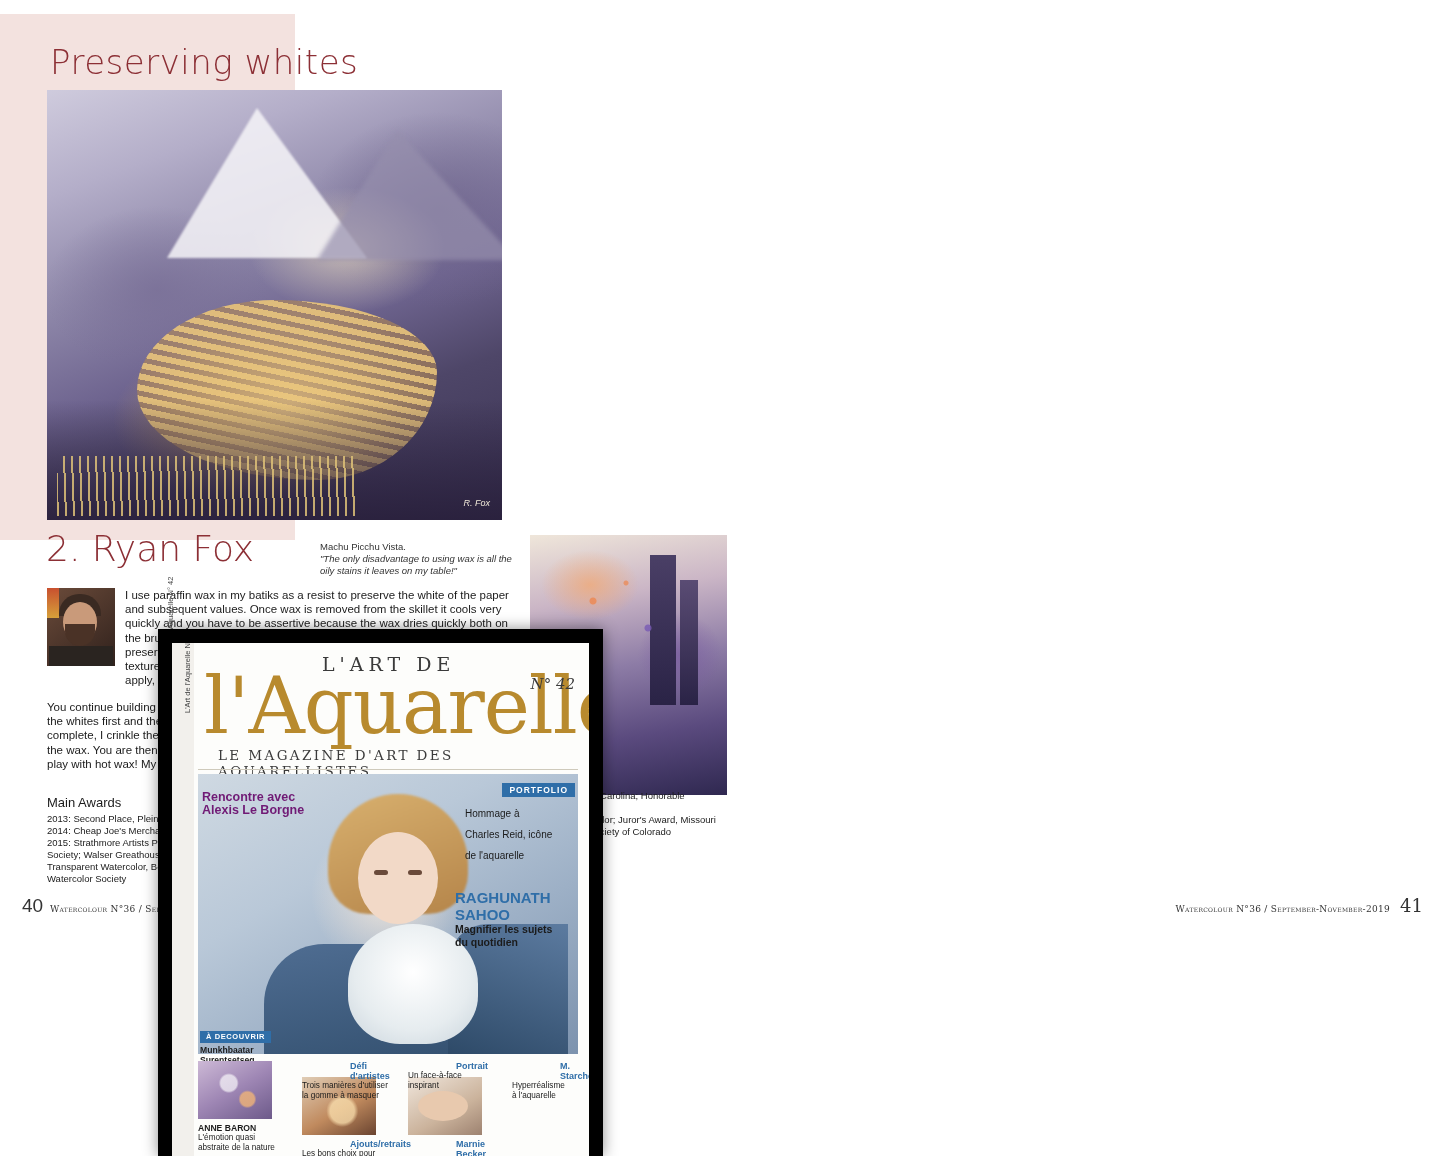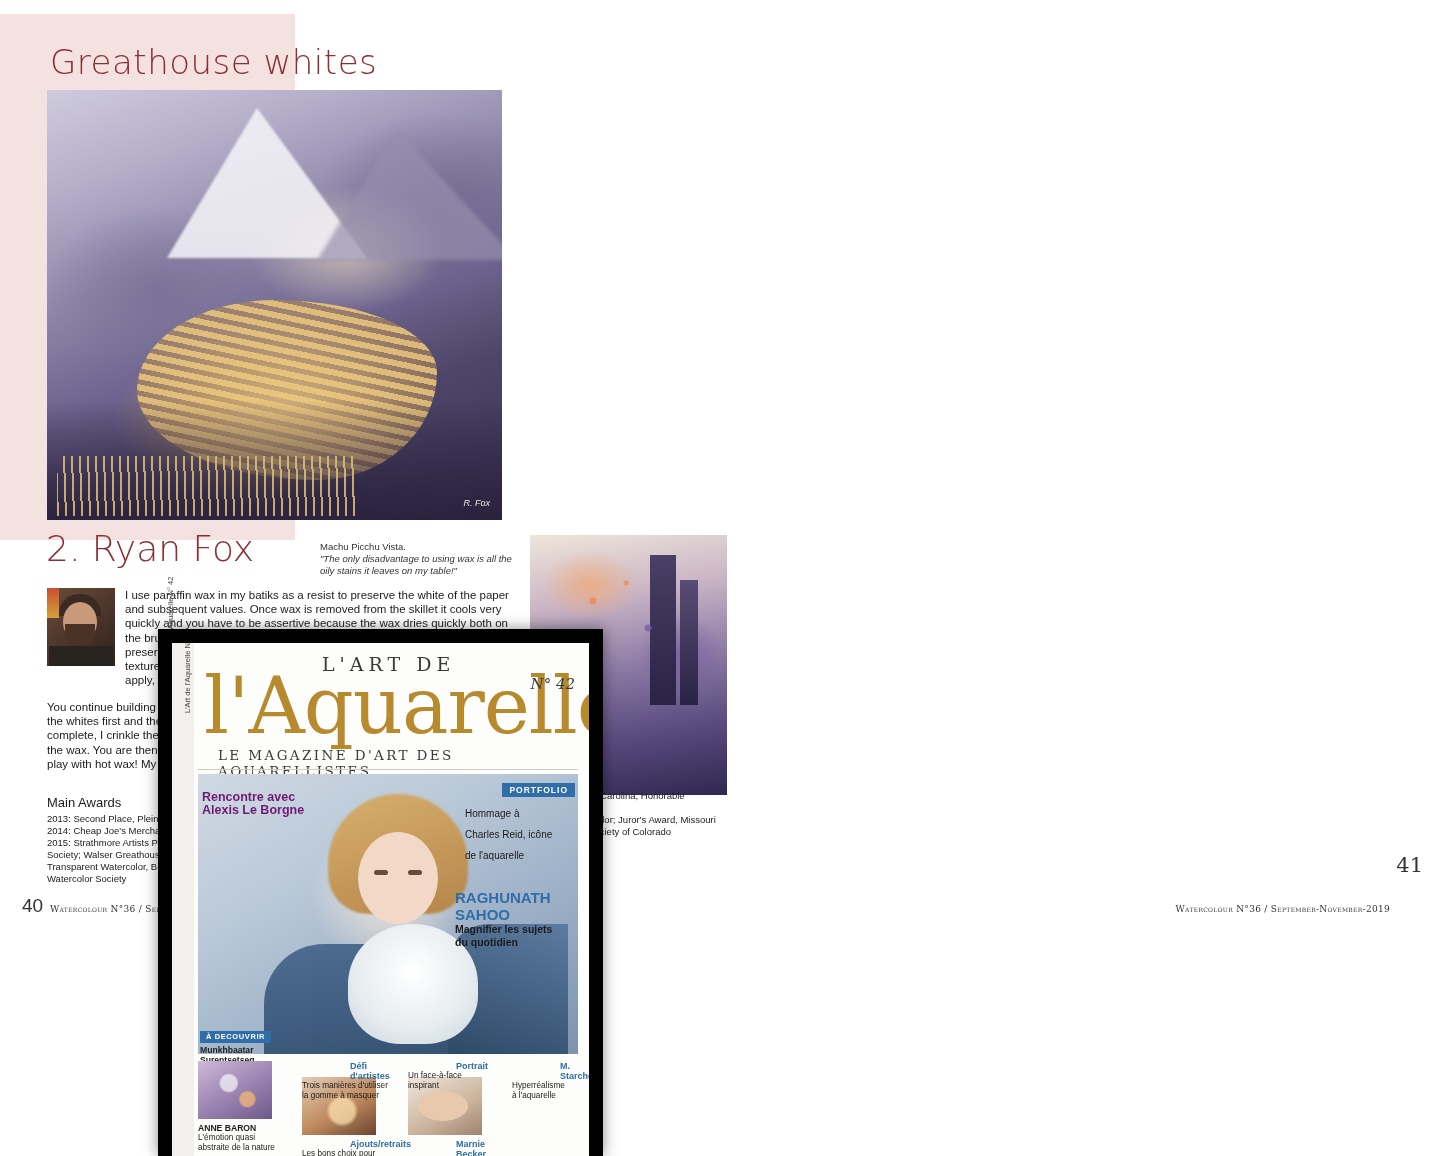--- a/index.html
+++ b/index.html
@@ -63,21 +63,21 @@
   .awards-col{position:absolute;font-size:9.5px;line-height:12px;color:#1b1b1b;}
   #awards-l{left:47px;top:813px;width:290px;}
   #awards-r{left:400px;top:790px;width:320px;}
 
   #folio-left{position:absolute;left:22px;top:895px;font-size:19px;color:#333;font-family:Liberation Sans, sans-serif;}
   #folio-left-txt{position:absolute;left:50px;top:904px;font-size:9px;color:#333;letter-spacing:.3px;font-family:"DejaVu Serif",serif;font-variant:small-caps;}
 
   
   #right-page{position:absolute;left:727px;top:0;width:718px;height:1156px;background:#ffffff;}
 
-  #folio-right{position:absolute;right:22px;top:853px;font-size:21px;color:#333;font-family:"DejaVu Serif",serif;}
+  #folio-right{position:absolute;right:22px;top:895px;font-size:18px;color:#333;font-family:"DejaVu Serif",serif;}
   #folio-right-txt{position:absolute;right:55px;top:904px;font-size:9px;color:#333;letter-spacing:.3px;font-family:"DejaVu Serif",serif;font-variant:small-caps;}
 
   
   #cover-wrap{position:absolute;left:158px;top:629px;width:445px;height:527px;background:#000;padding:0;box-shadow:0 0 14px rgba(0,0,0,.45);}
   #cover{position:absolute;left:14px;top:14px;width:417px;height:513px;background:#fdfdfb;overflow:hidden;}
   #cover .spine{position:absolute;left:0;top:0;width:22px;height:513px;background:#f2f0ec;}
   #cover .spine-txt{position:absolute;left:11px;top:70px;transform:rotate(-90deg);transform-origin:left top;font-size:7.5px;color:#444;white-space:nowrap;}
   .cov-artde{position:absolute;left:150px;top:10px;font-size:19px;letter-spacing:5px;color:#3a3a3a;font-family:"DejaVu Serif",serif;}
   .cov-title{position:absolute;left:32px;top:18px;font-size:78px;color:#b88a2e;font-family:"DejaVu Serif",serif;font-weight:400;letter-spacing:-1px;}
   .cov-sub{position:absolute;left:46px;top:104px;font-size:13.5px;letter-spacing:2.4px;color:#3a3a3a;font-family:"DejaVu Serif",serif;}
@@ -126,21 +126,21 @@
   #cbt5{left:210px;top:78px;width:96px;}
   #cbt6{left:314px;top:0;width:92px;}
 </style>
 </head>
 <body>
 
 <div id="left-page">
   <div id="left-tint"></div>
   <div id="left-tint2"></div>
 
-  <div class="page-title">Greathouse whites</div>
+  <div class="page-title">Preserving whites</div>
 
   <div id="hero">
     <div class="snowpeak"></div>
     <div class="peak2"></div>
     <div class="ruins"></div>
     <div class="darkfore"></div>
     <div class="grass"></div>
     <div class="sig">R. Fox</div>
   </div>
 

